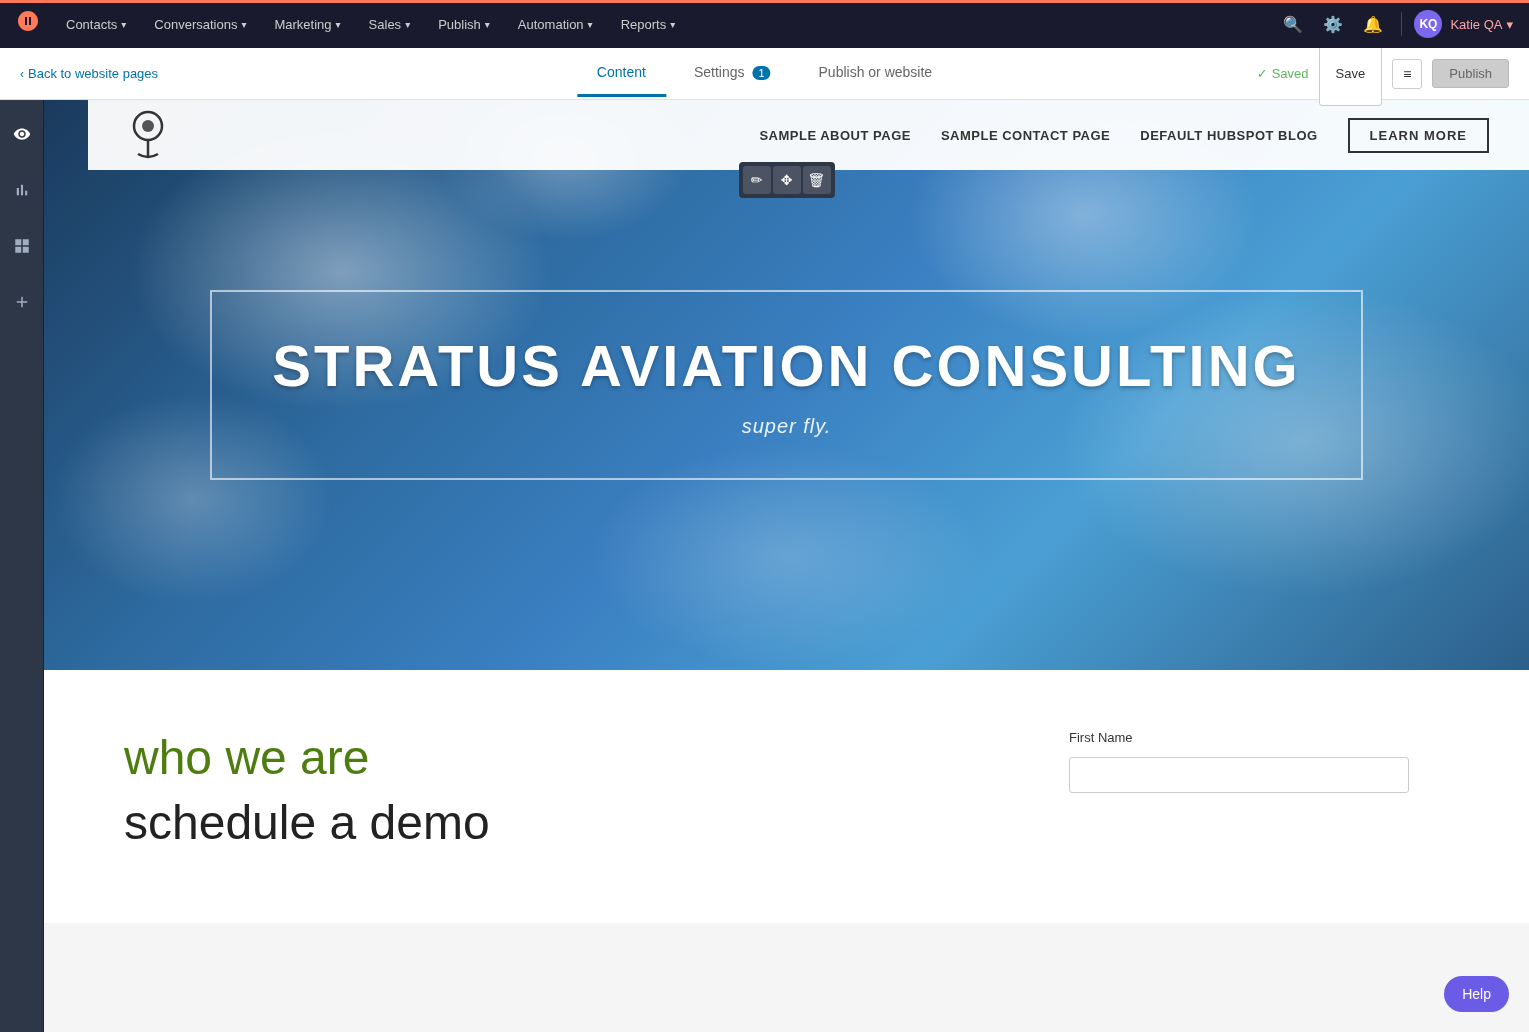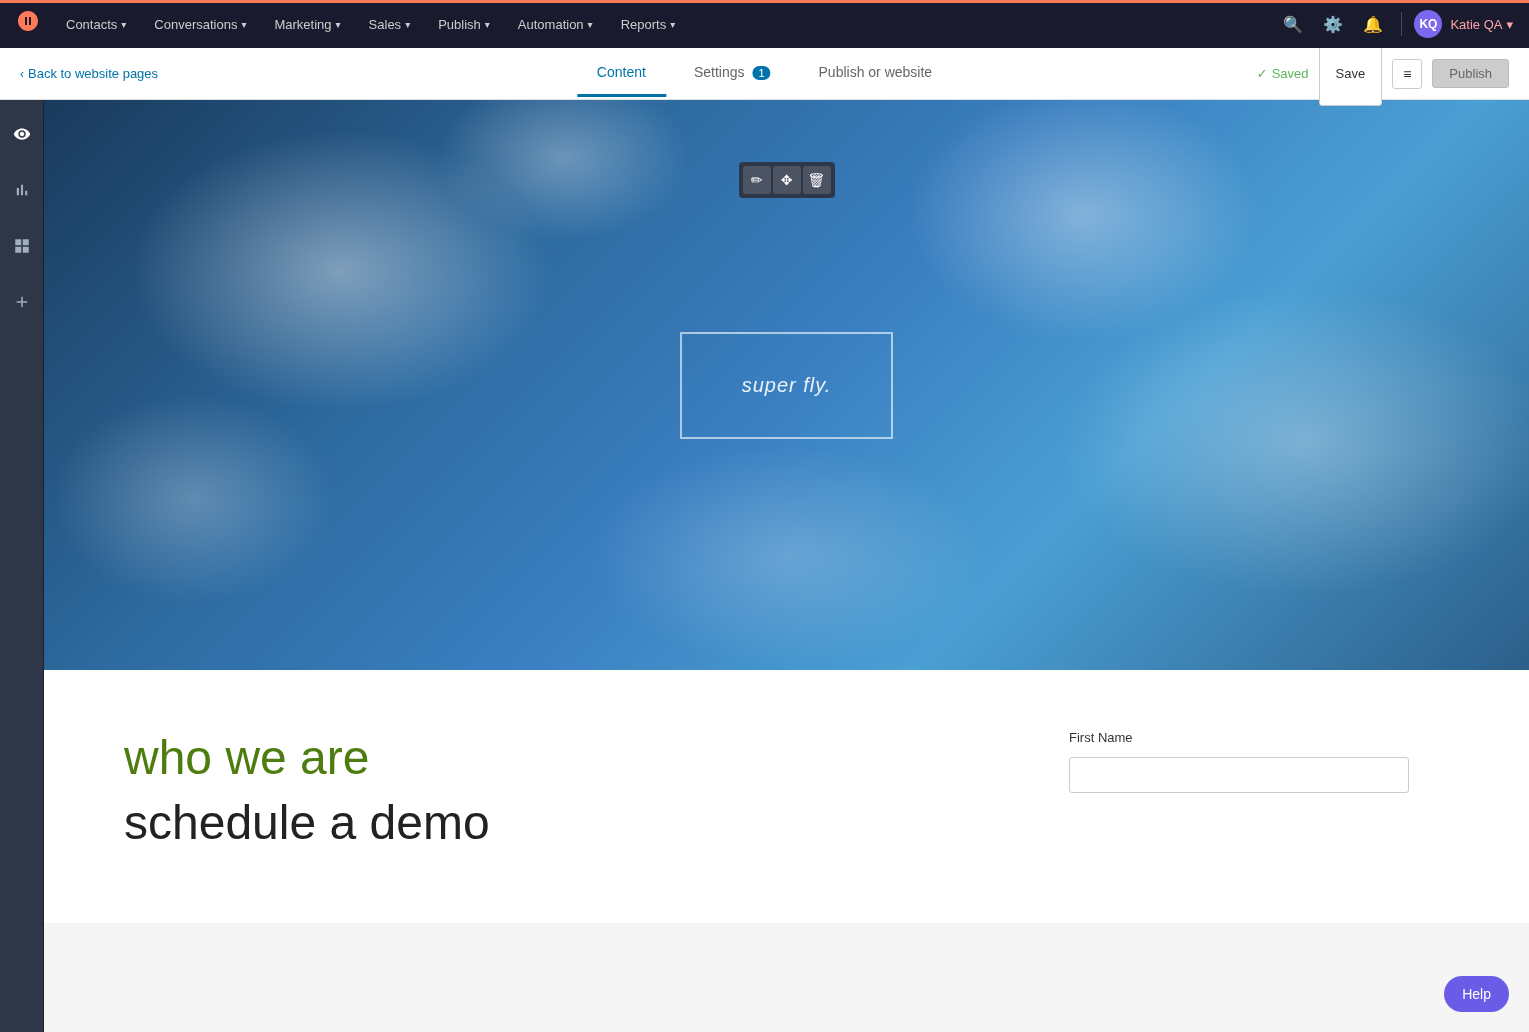--- a/index.html
+++ b/index.html
@@ -496,24 +496,41 @@
   </div>
 
   <div class="page-content">
 
     <div class="floating-toolbar">
       <button class="floating-btn">✏</button>
       <button class="floating-btn">✥</button>
       <button class="floating-btn">🗑</button>
     </div>
 
+    <div class="website-nav">
+      <div class="website-logo">
+        <svg width="40" height="50" viewBox="0 0 40 50">
+          <circle cx="20" cy="16" r="14" fill="none" stroke="#333" stroke-width="2.5"></circle>
+          <circle cx="20" cy="16" r="6" fill="#555"></circle>
+          <line x1="20" y1="30" x2="20" y2="48" stroke="#333" stroke-width="2.5"></line>
+          <path d="M10 44 Q20 50 30 44" fill="none" stroke="#333" stroke-width="2.5"></path>
+        </svg>
+      </div>
+      <div class="website-nav-links">
+        <span class="website-nav-link">SAMPLE ABOUT PAGE</span>
+        <span class="website-nav-link">SAMPLE CONTACT PAGE</span>
+        <span class="website-nav-link">DEFAULT HUBSPOT BLOG</span>
+        <button class="website-nav-btn">LEARN MORE</button>
+      </div>
+    </div>
 
     <div class="hero-section">
       <div class="hero-clouds"></div>
       <div class="hero-selected-box">
+        <div class="hero-title">STRATUS AVIATION CONSULTING</div>
         <div class="hero-subtitle">super fly.</div>
       </div>
     </div>
 
     <div class="below-hero">
       <div class="below-content">
         <div class="left-col">
           <div class="who-we-are">who we are</div>
           <div class="schedule-demo">schedule a demo</div>
         </div>

